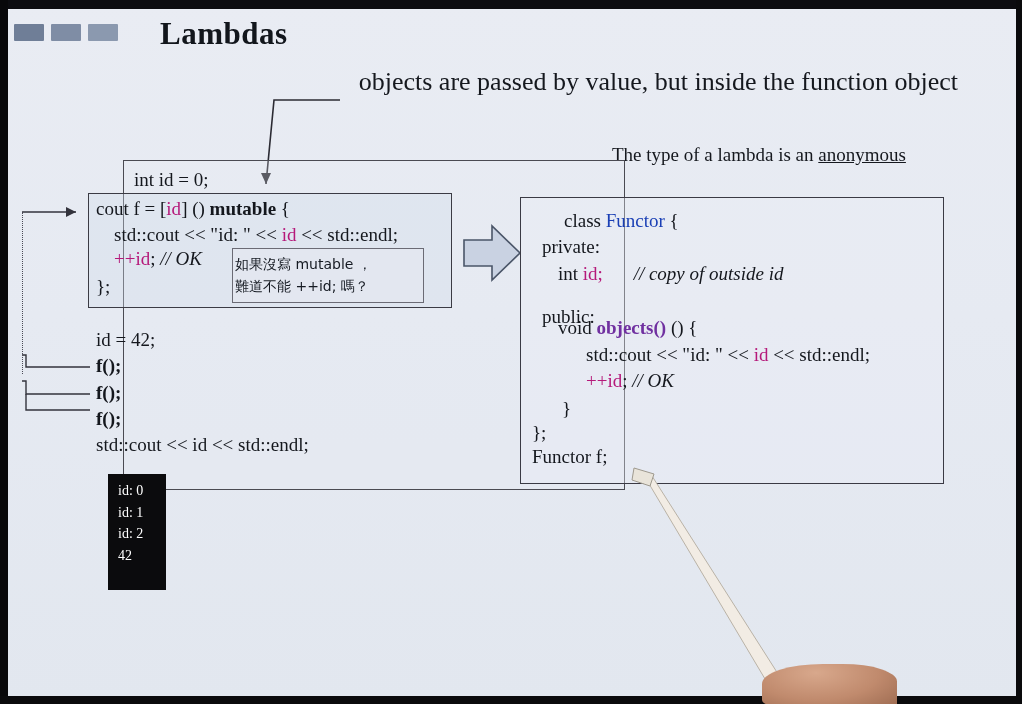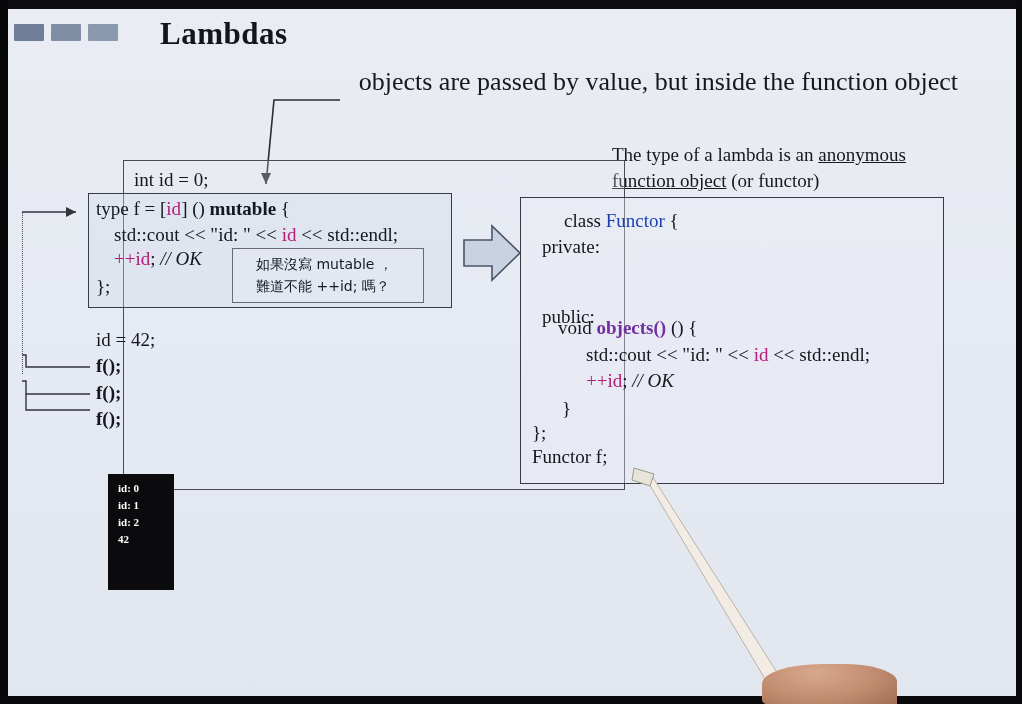--- a/index.html
+++ b/index.html
@@ -63,29 +63,29 @@
   
   .box-lambda{
     position:absolute;left:88px;top:193px;width:362px;height:113px;
     border:1.6px solid #3b3b44;background:rgba(210,220,235,0.35);
   }
   .cjk-note{
     position:absolute;left:232px;top:248px;width:192px;height:55px;
     border:1px solid #6b6b75;background:#e3e7f0;
     font-family:"DejaVu Sans", sans-serif;
     font-size:14px;line-height:1.55;color:#151a22;
-    padding:5px 23px;box-sizing:border-box;
+    padding:5px 2px;box-sizing:border-box;
   }
 
   
   .console{
-    position:absolute;left:108px;top:474px;width:66px;height:116px;
+    position:absolute;left:108px;top:474px;width:58px;height:116px;
     background:#0b0b0d;color:#fff;
     font-family:"Liberation Serif", serif;
-    font-size:11px;font-weight:bold;line-height:1.55;
+    font-size:14px;font-weight:normal;line-height:1.55;
     padding:6px 0 0 10px;box-sizing:border-box;
   }
 
   
   .box-right{
     position:absolute;left:520px;top:197px;width:422px;height:285px;
     border:1.8px solid #3a3a44;background:rgba(234,238,245,0.35);
   }
 
   
@@ -129,46 +129,44 @@
 
   <svg class="pointer-shadow" style="left:250px;top:92px;width:120px;height:110px;">
     <path d="M90,8 L24,8 L16,92" stroke="#2b2b33" stroke-width="1.6" fill="none"></path>
     <path d="M16,92 l-5,-11 l10,0 z" fill="#2b2b33"></path>
   </svg>
 
   <div class="note-right">
     <div>
       <span>The type of a lambda is an </span><span class="u">anonymous</span>
     </div>
-    <div>
-      <span class="u">function object</span><span> (or functor)</span>
-    </div>
   </div>
 
   <div class="box-left">
     <div class="code l" style="left:10px;top:6px;">int id = 0;</div>
   </div>
 
   <div class="box-lambda"></div>
 
   <div class="code l" style="left:96px;top:196px;">
-    <span>type f = [</span><span class="id-pink">id</span><span>] () </span><span class="kw">mutable</span><span> {</span>
+    <span>cout f = [</span><span class="id-pink">id</span><span>] () </span><span class="kw">mutable</span><span> {</span>
   </div>
   <div class="code l" style="left:114px;top:222px;">
     <span>std::cout &lt;&lt; "id: " &lt;&lt; </span><span class="id-pink">id</span><span> &lt;&lt; std::endl;</span>
   </div>
   <div class="code l" style="left:114px;top:246px;">
     <span class="id-pink">++</span><span class="id-pink">id</span><span>; </span><span class="cm">// OK</span>
   </div>
   <div class="code l" style="left:96px;top:274px;">};</div>
 
   <div class="code l" style="left:96px;top:327px;text-align:center;">id = 42;</div>
   <div class="code l" style="left:96px;top:353px;font-weight:bold;">f();</div>
   <div class="code l" style="left:96px;top:380px;font-weight:bold;">f();</div>
   <div class="code l" style="left:96px;top:406px;font-weight:bold;">f();</div>
+  <div class="code l" style="left:96px;top:432px;">std::cout &lt;&lt; id &lt;&lt; std::endl;</div>
 
   <div class="cjk-note">
     <div><span>如果沒寫 </span><span>mutable</span><span> ，</span></div>
     <div><span>難道不能 </span><span>++id;</span><span> 嗎？</span></div>
   </div>
 
   <svg style="position:absolute;left:14px;top:195px;width:90px;height:240px;">
     <path d="M8,17 L62,17" stroke="#33333c" stroke-width="1.4" fill="none"></path>
     <path d="M62,17 l-10,-5 l0,10 z" fill="#33333c"></path>
     <path d="M8,160 L12,160 L12,172 L76,172" stroke="#33333c" stroke-width="1.4" fill="none"></path>
@@ -187,20 +185,24 @@
   <svg class="arrow" width="60" height="62" viewBox="0 0 60 62">
     <polygon points="2,18 30,18 30,4 58,31 30,58 30,44 2,44" fill="#c9d2e2" stroke="#4a5568" stroke-width="1.6"></polygon>
   </svg>
 
   <div class="box-right"></div>
 
   <div class="code l" style="left:564px;top:208px;">
     <span>class </span><span class="blue">Functor</span><span> {</span>
   </div>
   <div class="code l" style="left:542px;top:234px;">private:</div>
+  <div class="code l" style="left:558px;top:261px;">
+    <span>int </span><span class="id-pink">id;</span>
+    <span style="display:inline-block;width:26px;"></span><span class="cm">// copy of outside</span><span class="cm"> id</span>
+  </div>
   <div class="code l" style="left:542px;top:304px;">public:</div>
   <div class="code l" style="left:558px;top:315px;">
     <span>void </span><span class="purple">objects()</span><span> () {</span>
   </div>
   <div class="code l" style="left:586px;top:342px;">
     <span>std::cout &lt;&lt; "id: " &lt;&lt; </span><span class="id-pink">id</span><span> &lt;&lt; std::endl;</span>
   </div>
   <div class="code l" style="left:586px;top:368px;">
     <span class="id-pink">++</span><span class="id-pink">id</span><span>;   </span><span class="cm">// OK</span>
   </div>

